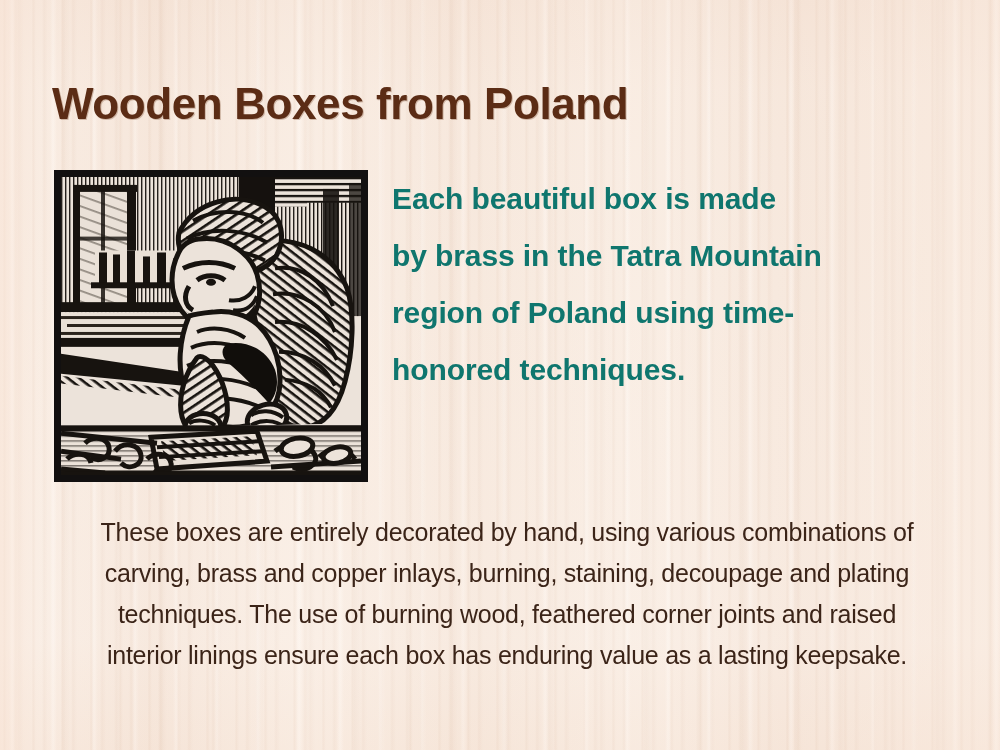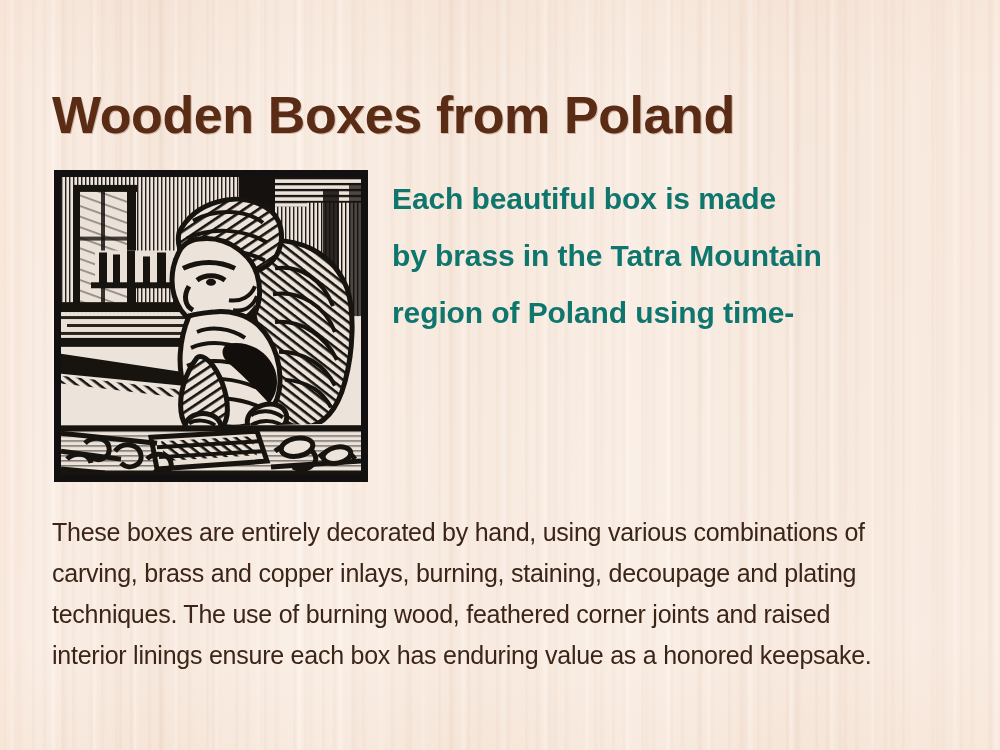--- a/index.html
+++ b/index.html
@@ -84,21 +84,21 @@
         rgba(255,250,245,0.22) 420px,
         rgba(255,250,246,0.28) 640px,
         rgba(247,228,214,0.22) 750px);
   }
 
   
   #title {
     position: absolute;
     left: 52px;
     top: 50px;
-    font-size: 52px;
+    font-size: 44px;
     font-weight: bold;
     letter-spacing: -0.4px;
     color: #5b2c15;
     text-shadow: 1px 1px 0 rgba(120,70,40,0.30);
     white-space: nowrap;
   }
 
   
   #illustration {
     position: absolute;
@@ -137,20 +137,21 @@
   
   #body-copy {
     position: absolute;
     left: 52px;
     top: 512px;
     width: 910px;
     color: #3b2418;
     font-size: 25px;
     line-height: 41px;
     letter-spacing: -0.25px;
+    text-align: center;
   }
   #body-copy .bl {
     display: block;
     white-space: nowrap;
   }
 </style>
 </head>
 <body>
 
 <div id="page">
@@ -345,22 +346,23 @@
       <ellipse cx="276" cy="280" rx="14" ry="8" fill="#ece3da" stroke="#17130f" stroke-width="5" transform="rotate(-12 276 280)"></ellipse>
 
       <rect x="0" y="296" width="300" height="4" fill="#17130f"></rect>
     </svg>
   </div>
 
   <div id="tagline">
     <span class="tl">Each beautiful box is made</span>
     <span class="tl">by brass in the Tatra Mountain</span>
     <span class="tl">region of Poland using time-</span>
+    <span class="tl">honored techniques.</span>
   </div>
 
   <div id="body-copy">
     <span class="bl">These boxes are entirely decorated by hand, using various combinations of</span>
     <span class="bl">carving, brass and copper inlays, burning, staining, decoupage and plating</span>
     <span class="bl">techniques. The use of burning wood, feathered corner joints and raised</span>
-    <span class="bl">interior linings ensure each box has enduring value as a honored keepsake.</span>
+    <span class="bl">interior linings ensure each box has enduring value as a lasting keepsake.</span>
   </div>
 
 </div>
 
 </body></html>

